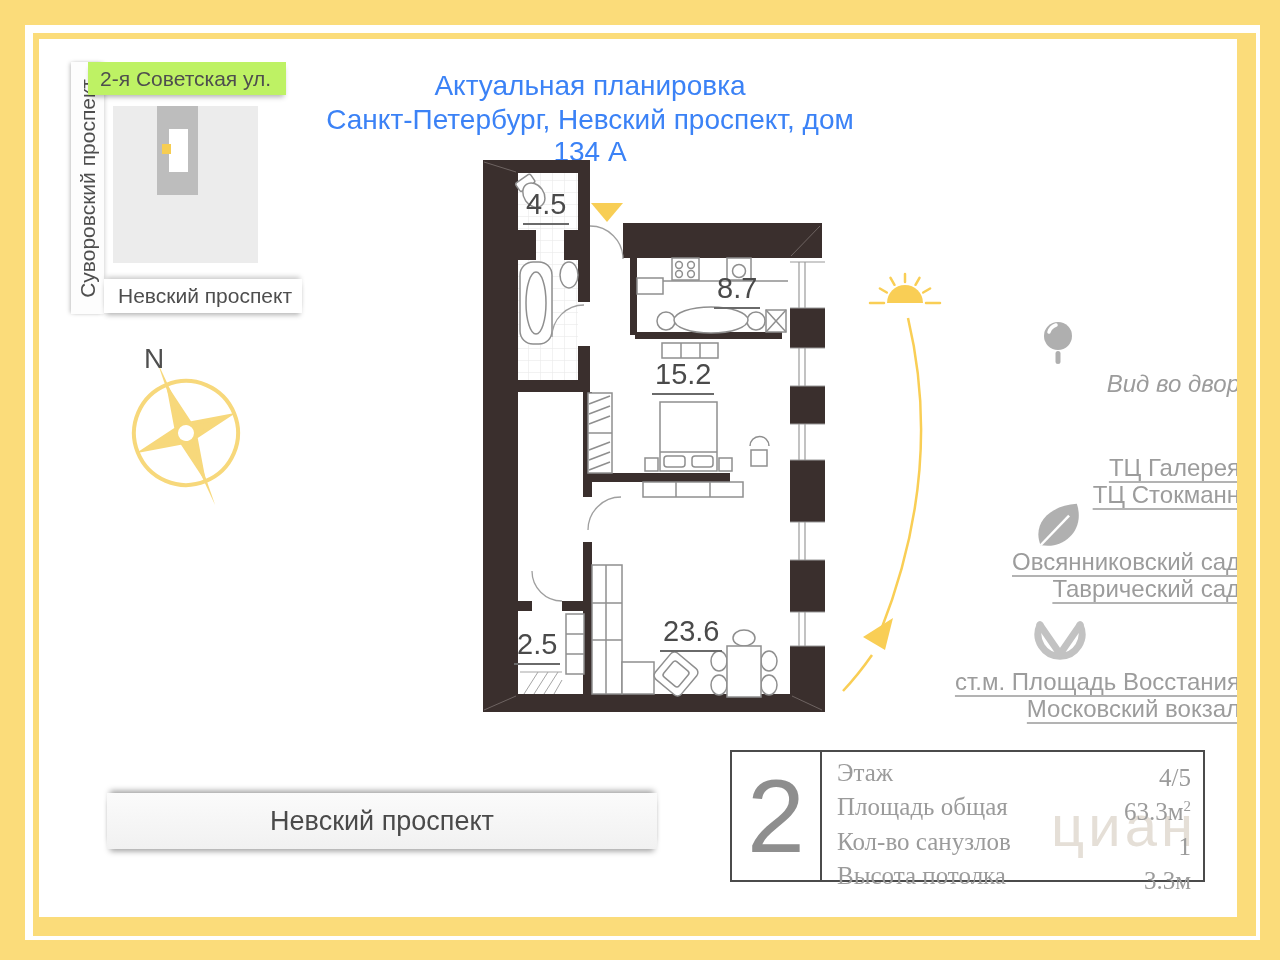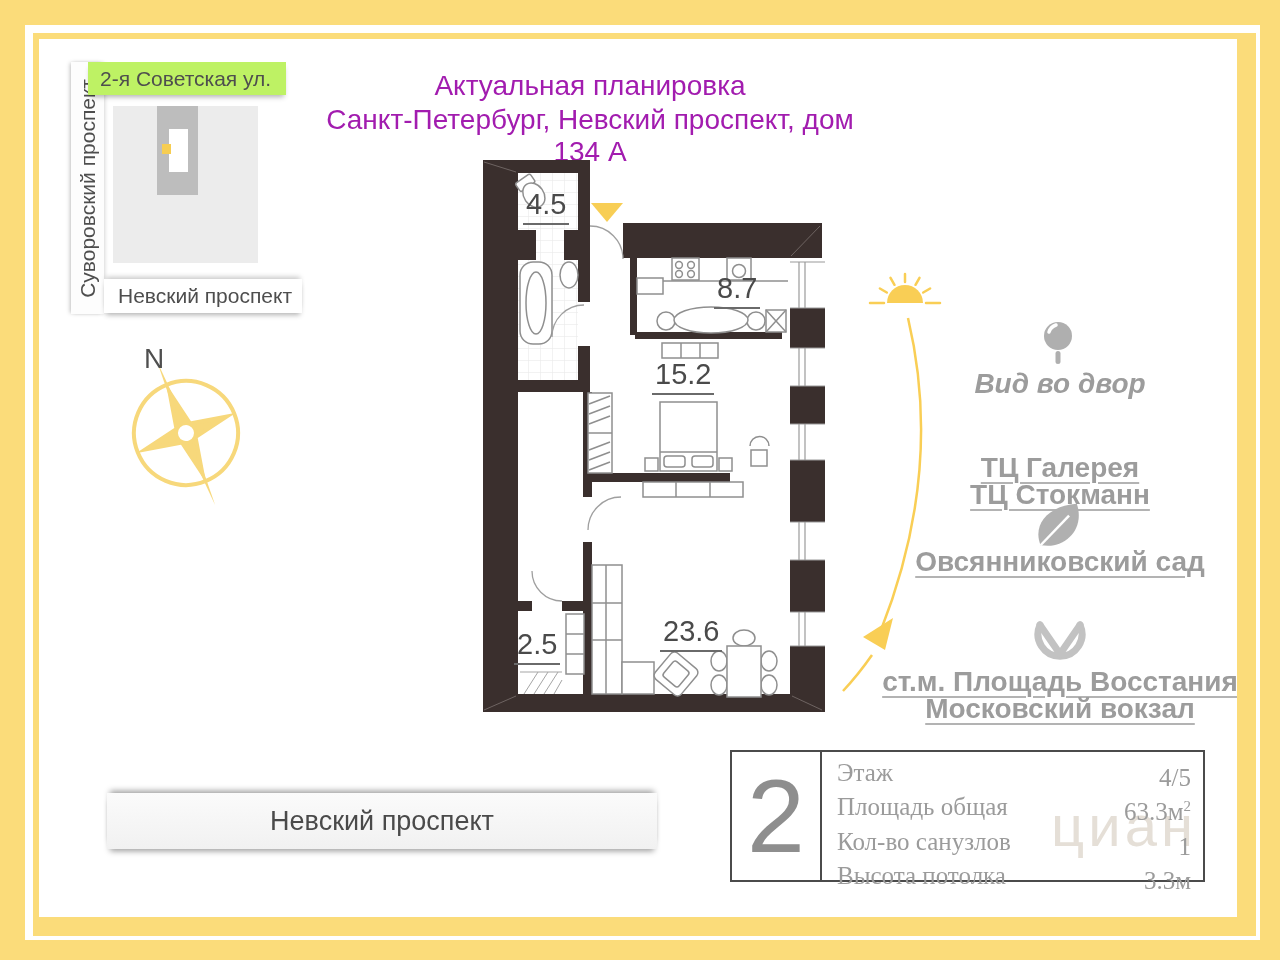--- a/index.html
+++ b/index.html
@@ -5,21 +5,21 @@
   html,body{margin:0;padding:0;background:#fff;}
   .canvas{position:relative;width:1280px;height:960px;background:#fff;overflow:hidden;
           font-family:"Liberation Sans",sans-serif;}
   
   .frame-outer{position:absolute;inset:0;border-style:solid;border-color:#FBDC7A;
                border-width:25px 20px 20px 25px;pointer-events:none;z-index:60;}
   .frame-inner{position:absolute;left:33px;top:33px;right:24px;bottom:24px;
                border-style:solid;border-color:#FBDC7A;border-width:6px 19px 19px 6px;
                pointer-events:none;z-index:60;}
   
-  .title{position:absolute;left:300px;top:70px;width:580px;text-align:center;color:#a21caf;}
+  .title{position:absolute;left:300px;top:70px;width:580px;text-align:center;color:#3b82f6;}
   .title .l1{font-size:28px;line-height:32px;}
   .title .l2{font-size:28px;line-height:32px;margin-top:2px;}
   
   .street-v{position:absolute;left:71px;top:62px;width:33px;height:252px;background:#FDFDFD;
             box-shadow:-2px 0 4px -1px rgba(0,0,0,.25), 2px 0 4px -1px rgba(0,0,0,.15);
             display:flex;align-items:center;justify-content:center;}
   .street-v span{writing-mode:vertical-rl;transform:rotate(180deg);font-size:21px;color:#4E4E4E;white-space:nowrap;}
   .street-h-top{position:absolute;left:88px;top:62px;width:198px;height:33px;background:#bef264;
             box-shadow:0 4px 5px -2px rgba(0,0,0,.3);display:flex;align-items:center;
             padding-left:12px;font-size:21px;color:#4E4E4E;box-sizing:border-box;}
@@ -27,22 +27,22 @@
             box-shadow:0 -4px 5px -2px rgba(0,0,0,.22), 0 4px 5px -2px rgba(0,0,0,.3);
             display:flex;align-items:center;padding-left:14px;font-size:21px;color:#4E4E4E;box-sizing:border-box;}
   .map-block{position:absolute;left:113px;top:106px;width:145px;height:157px;background:#ECECEC;}
   .map-bldg{position:absolute;left:157px;top:106px;width:41px;height:89px;background:#BDBDBD;}
   .map-bldg-in{position:absolute;left:169px;top:129px;width:19px;height:43px;background:#FFF;}
   .map-marker{position:absolute;left:162px;top:144px;width:9px;height:10px;background:#F6CD52;}
   
   .room-label{position:absolute;color:#4A4A4A;font-size:29px;border-bottom:2px solid #6A6A6A;
               padding:0 3px 2px;z-index:10;}
   
-  .anno{position:absolute;left:880px;width:360px;text-align:center;color:#9C9C9C;
-        font-size:28px;line-height:27px;font-weight:bold;}
+  .anno{position:absolute;left:880px;width:360px;text-align:right;color:#9C9C9C;
+        font-size:24px;line-height:27px;}
   .anno .u{text-decoration:underline;text-decoration-color:#B3B3B3;
            text-underline-offset:5px;text-decoration-thickness:1.5px;}
   .anno.italic{font-style:italic;}
   .icon-abs{position:absolute;}
   
   .street-band{position:absolute;left:107px;top:793px;width:550px;height:56px;
         background:linear-gradient(#FBFBFB,#F1F1F1);
         box-shadow:0 -5px 6px -3px rgba(0,0,0,.4), 0 5px 6px -3px rgba(0,0,0,.4);
         display:flex;align-items:center;justify-content:center;font-size:27px;color:#4A4A4A;}
   
@@ -297,20 +297,21 @@
   </div>
 
   <svg class="icon-abs" style="left:1030px;top:503px;" width="58" height="46" viewBox="0 0 58 46">
     <g transform="translate(29,23) rotate(-12)">
       <path d="M -22 15 C -26 -8 -5 -22 22 -18 C 25 6 5 21 -15 17 Z" fill="#B0B0B0"></path>
       <path d="M -22 15 L 12 -8" stroke="#FFF" stroke-width="2.5" fill="none"></path>
     </g>
   </svg>
   <div class="anno" style="top:548px;">
     <div class="u">Овсянниковский сад</div>
+    <div class="u">Таврический сад</div>
   </div>
 
   <svg class="icon-abs" style="left:1032px;top:616px;" width="56" height="50" viewBox="0 0 56 50">
     <g transform="translate(28,24)" fill="none" stroke="#C2C2C2" stroke-width="7" stroke-linecap="round" stroke-linejoin="round">
       <path d="M -20 -15 A 22 22 0 1 0 20 -15"></path>
       <path d="M -20 -15 L 0 14 L 20 -15"></path>
     </g>
   </svg>
   <div class="anno" style="top:668px;">
     <div class="u">ст.м. Площадь Восстания</div>

